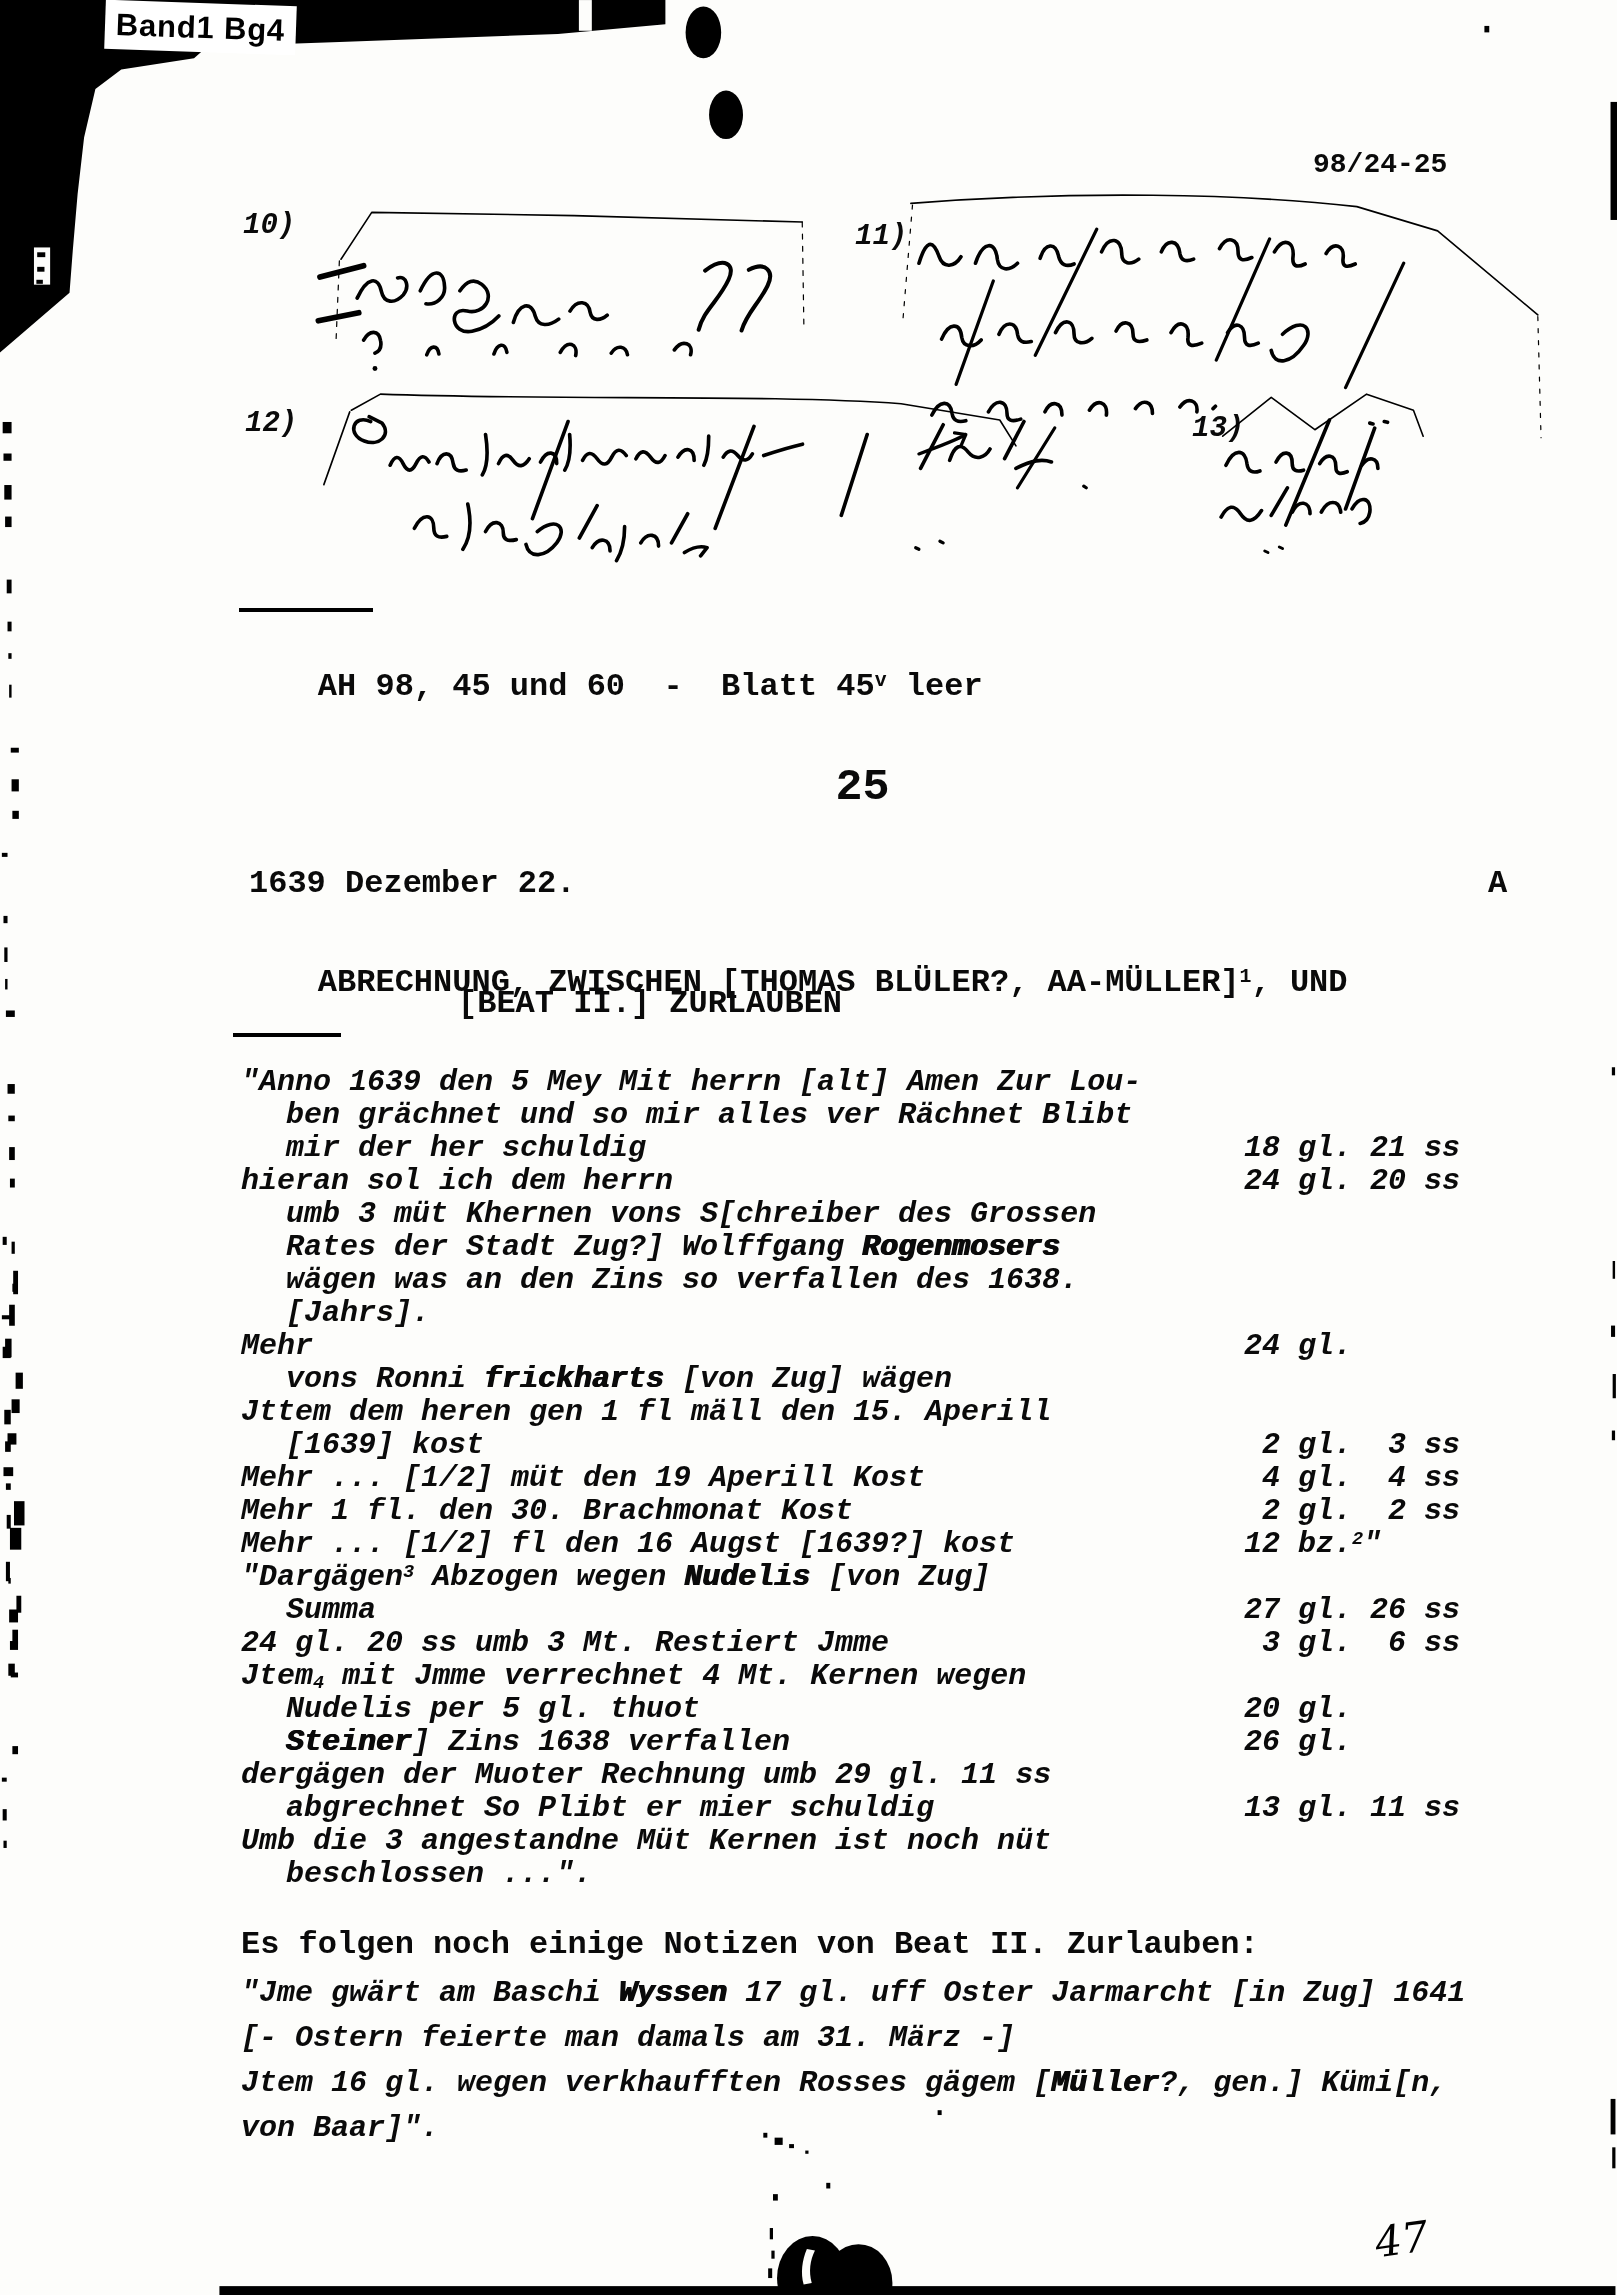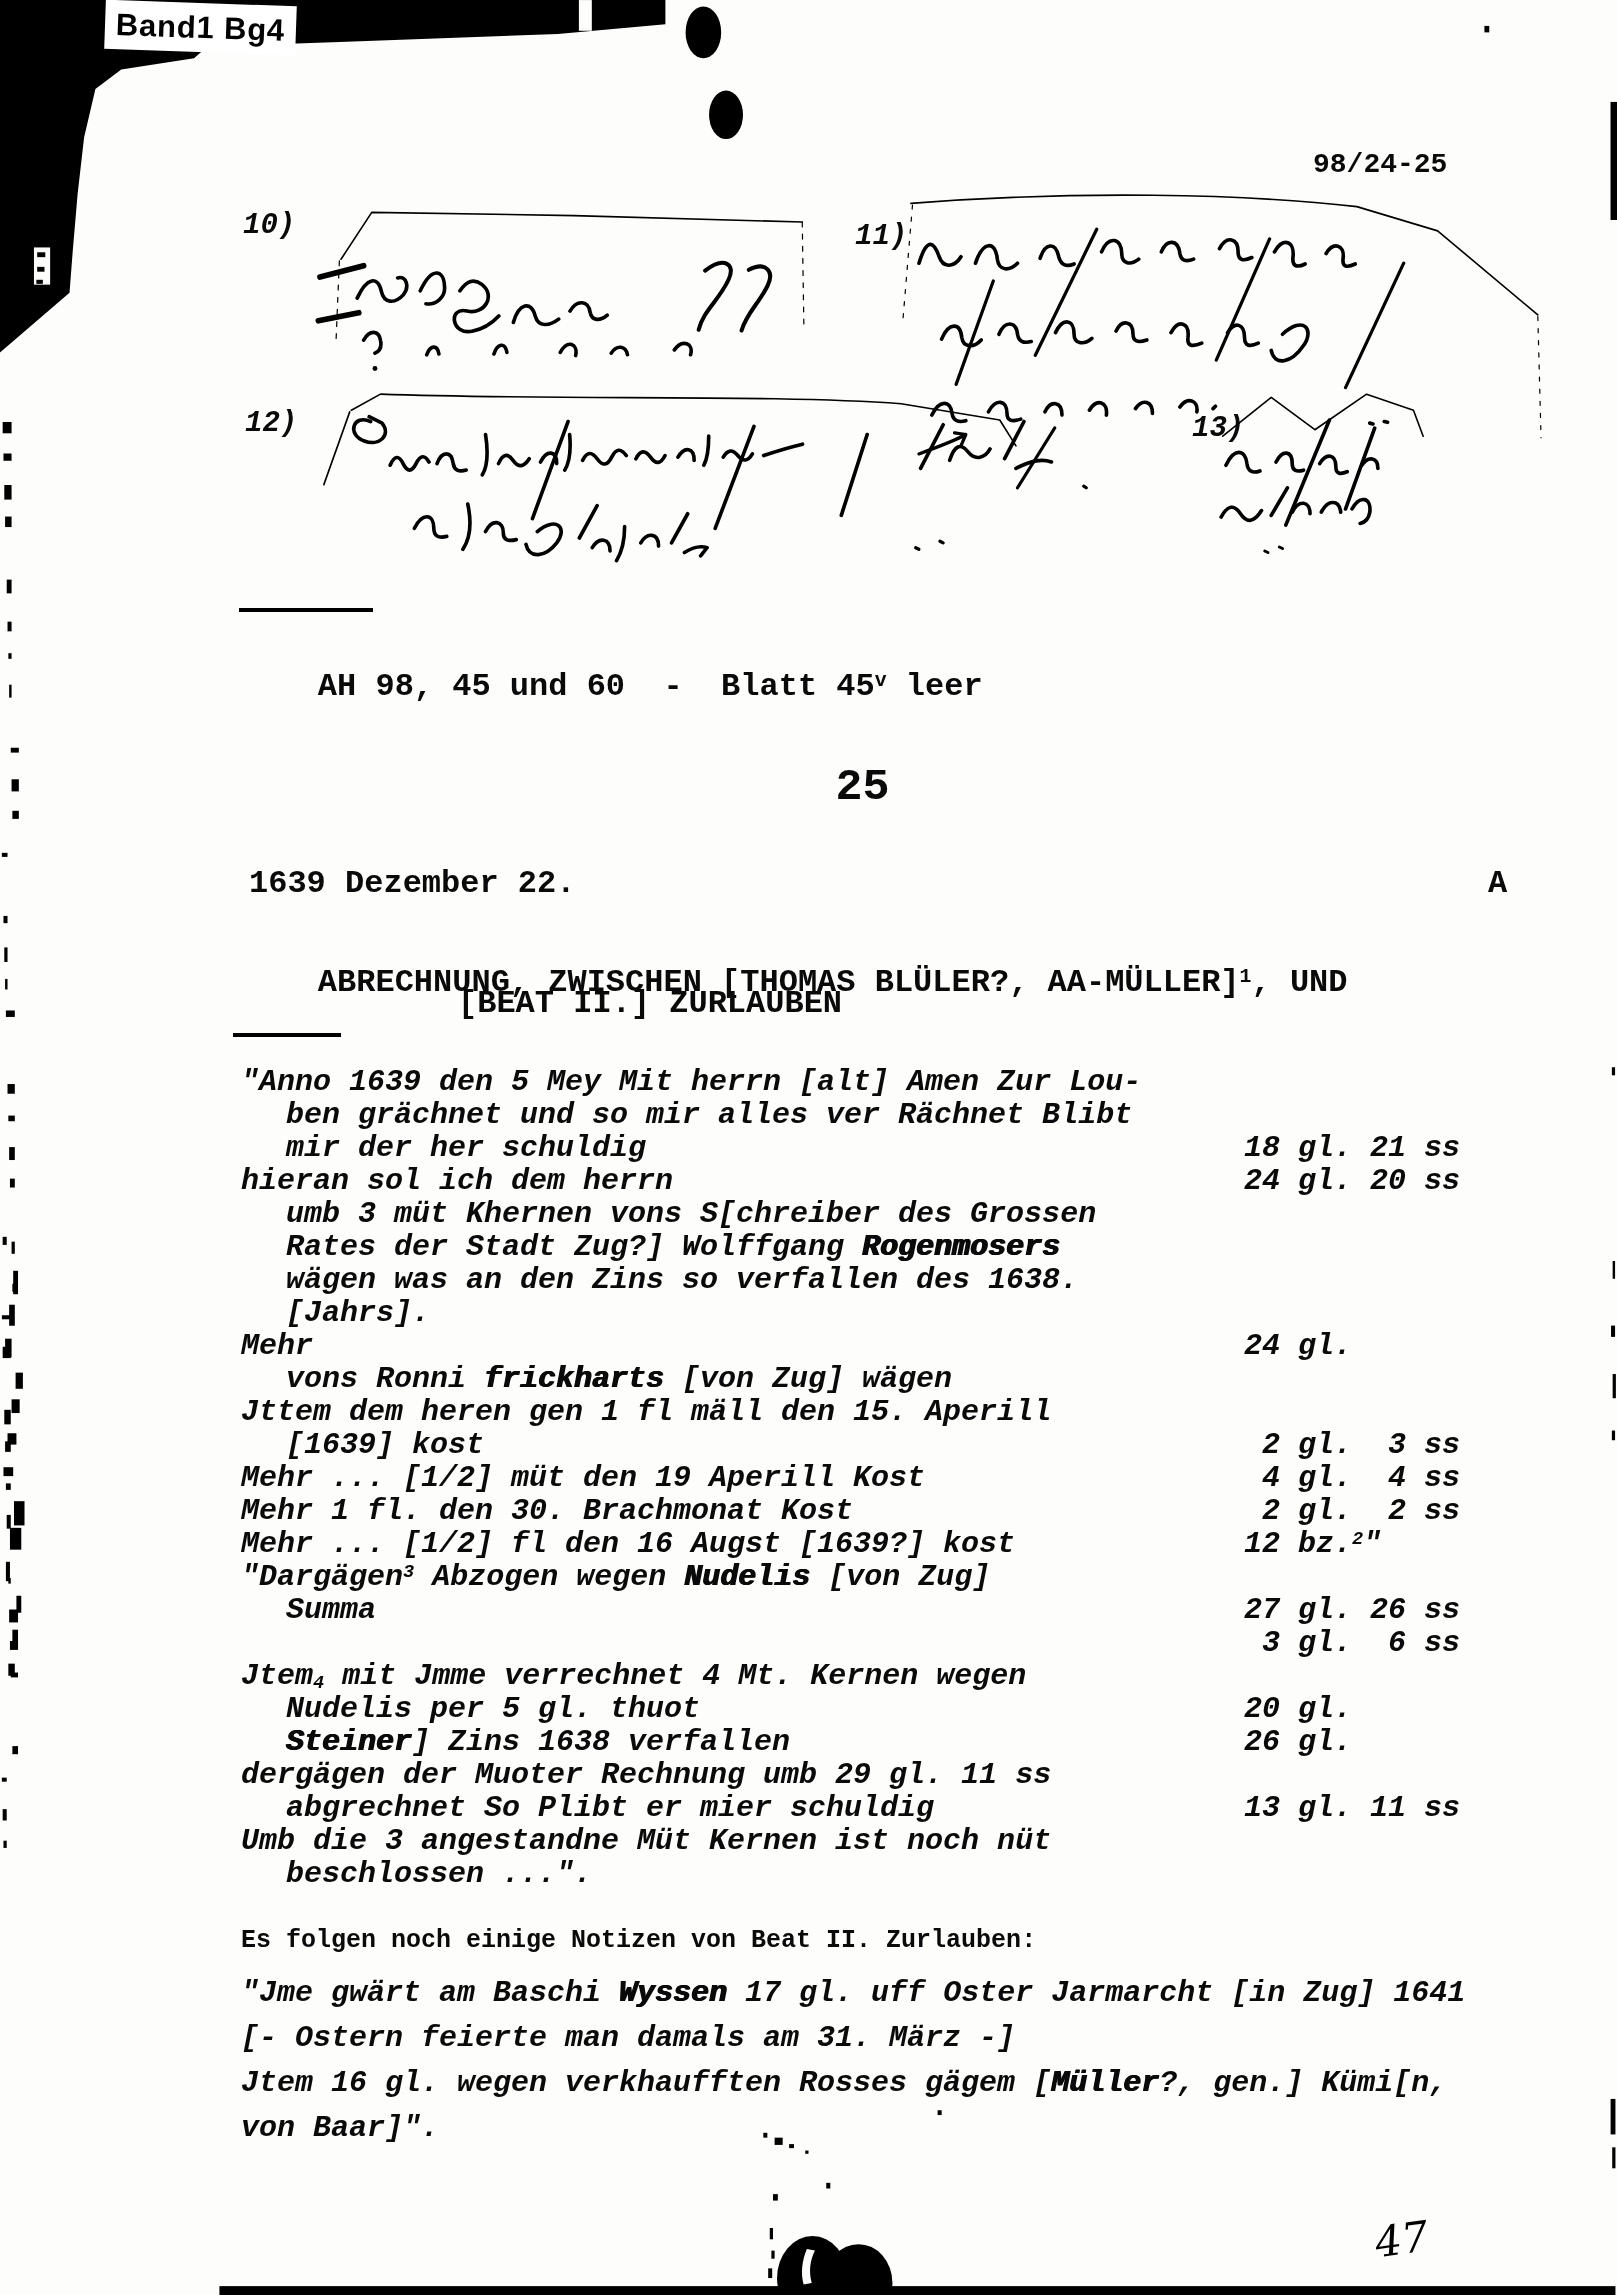--- a/index.html
+++ b/index.html
@@ -27,21 +27,21 @@
   .s-dn{font-size:0.62em;position:relative;top:0.22em;line-height:0;}
   
   .transcript{position:absolute;left:241px;top:1066px;width:1376px;
               font-style:italic;font-weight:bold;font-size:30px;line-height:33px;}
   .trow{position:relative;height:33px;}
   .ttext{white-space:pre;}
   .ind1{padding-left:45px;}
   .tamt{position:absolute;left:1003px;top:0;white-space:pre;}
   .hv{text-shadow:0.8px 0 0 currentColor,-0.5px 0 0 currentColor;}
   
-  .notes-intro{position:absolute;left:241px;top:1926px;font-size:25px;font-weight:bold;white-space:pre;}
+  .notes-intro{position:absolute;left:241px;top:1926px;font-size:32px;font-weight:bold;white-space:pre;}
   .nlines{position:absolute;left:241px;top:1971px;font-style:italic;font-weight:bold;
           font-size:30px;line-height:45px;}
   .nline{height:45px;white-space:pre;}
   .hand47{position:absolute;left:1375px;top:2215px;font-family:"DejaVu Serif","Liberation Serif",serif;
           font-style:italic;font-size:42px;transform:rotate(-8deg);color:#000;}
   .ink{stroke:#000;fill:none;stroke-linecap:round;stroke-linejoin:round;}
 </style>
 </head>
 <body>
 
@@ -192,21 +192,21 @@
         <div class="trow"><span class="ttext ind1"><span>[Jahrs].</span></span><span class="tamt"></span></div>
         <div class="trow"><span class="ttext"><span>Mehr</span></span><span class="tamt"><span>24 gl.</span></span></div>
         <div class="trow"><span class="ttext ind1"><span>vons Ronni </span><span class="hv">frickharts</span><span> [von Zug] wägen</span></span><span class="tamt"></span></div>
         <div class="trow"><span class="ttext"><span>Jttem dem heren gen 1 fl mäll den 15. Aperill</span></span><span class="tamt"></span></div>
         <div class="trow"><span class="ttext ind1"><span>[1639] kost</span></span><span class="tamt"><span> 2 gl.  3 ss</span></span></div>
         <div class="trow"><span class="ttext"><span>Mehr ... [1/2] müt den 19 Aperill Kost</span></span><span class="tamt"><span> 4 gl.  4 ss</span></span></div>
         <div class="trow"><span class="ttext"><span>Mehr 1 fl. den 30. Brachmonat Kost</span></span><span class="tamt"><span> 2 gl.  2 ss</span></span></div>
         <div class="trow"><span class="ttext"><span>Mehr ... [1/2] fl den 16 Augst [1639?] kost</span></span><span class="tamt"><span>12 bz.</span><span class="s-up">2</span><span>"</span></span></div>
         <div class="trow"><span class="ttext"><span>"Dargägen</span><span class="s-up">3</span><span> Abzogen wegen </span><span class="hv">Nudelis</span><span> [von Zug]</span></span><span class="tamt"></span></div>
         <div class="trow"><span class="ttext ind1"><span>Summa</span></span><span class="tamt"><span>27 gl. 26 ss</span></span></div>
-        <div class="trow"><span class="tamt"><span> 3 gl.  6 ss</span></span></div>
+        <div class="trow"><span class="ttext"><span>24 gl. 20 ss umb 3 Mt. Restiert Jmme</span></span><span class="tamt"><span> 3 gl.  6 ss</span></span></div>
         <div class="trow"><span class="ttext"><span>Jtem</span><span class="s-dn">4</span><span> mit Jmme verrechnet 4 Mt. Kernen wegen</span></span><span class="tamt"></span></div>
         <div class="trow"><span class="ttext ind1"><span>Nudelis per 5 gl. thuot</span></span><span class="tamt"><span>20 gl.</span></span></div>
         <div class="trow"><span class="ttext ind1"><span class="hv">Steiner</span><span>] Zins 1638 verfallen</span></span><span class="tamt"><span>26 gl.</span></span></div>
         <div class="trow"><span class="ttext"><span>dergägen der Muoter Rechnung umb 29 gl. 11 ss</span></span><span class="tamt"></span></div>
         <div class="trow"><span class="ttext ind1"><span>abgrechnet So Plibt er mier schuldig</span></span><span class="tamt"><span>13 gl. 11 ss</span></span></div>
         <div class="trow"><span class="ttext"><span>Umb die 3 angestandne Müt Kernen ist noch nüt</span></span><span class="tamt"></span></div>
         <div class="trow"><span class="ttext ind1"><span>beschlossen ...".</span></span><span class="tamt"></span></div>
       </div>
   </div>
 

